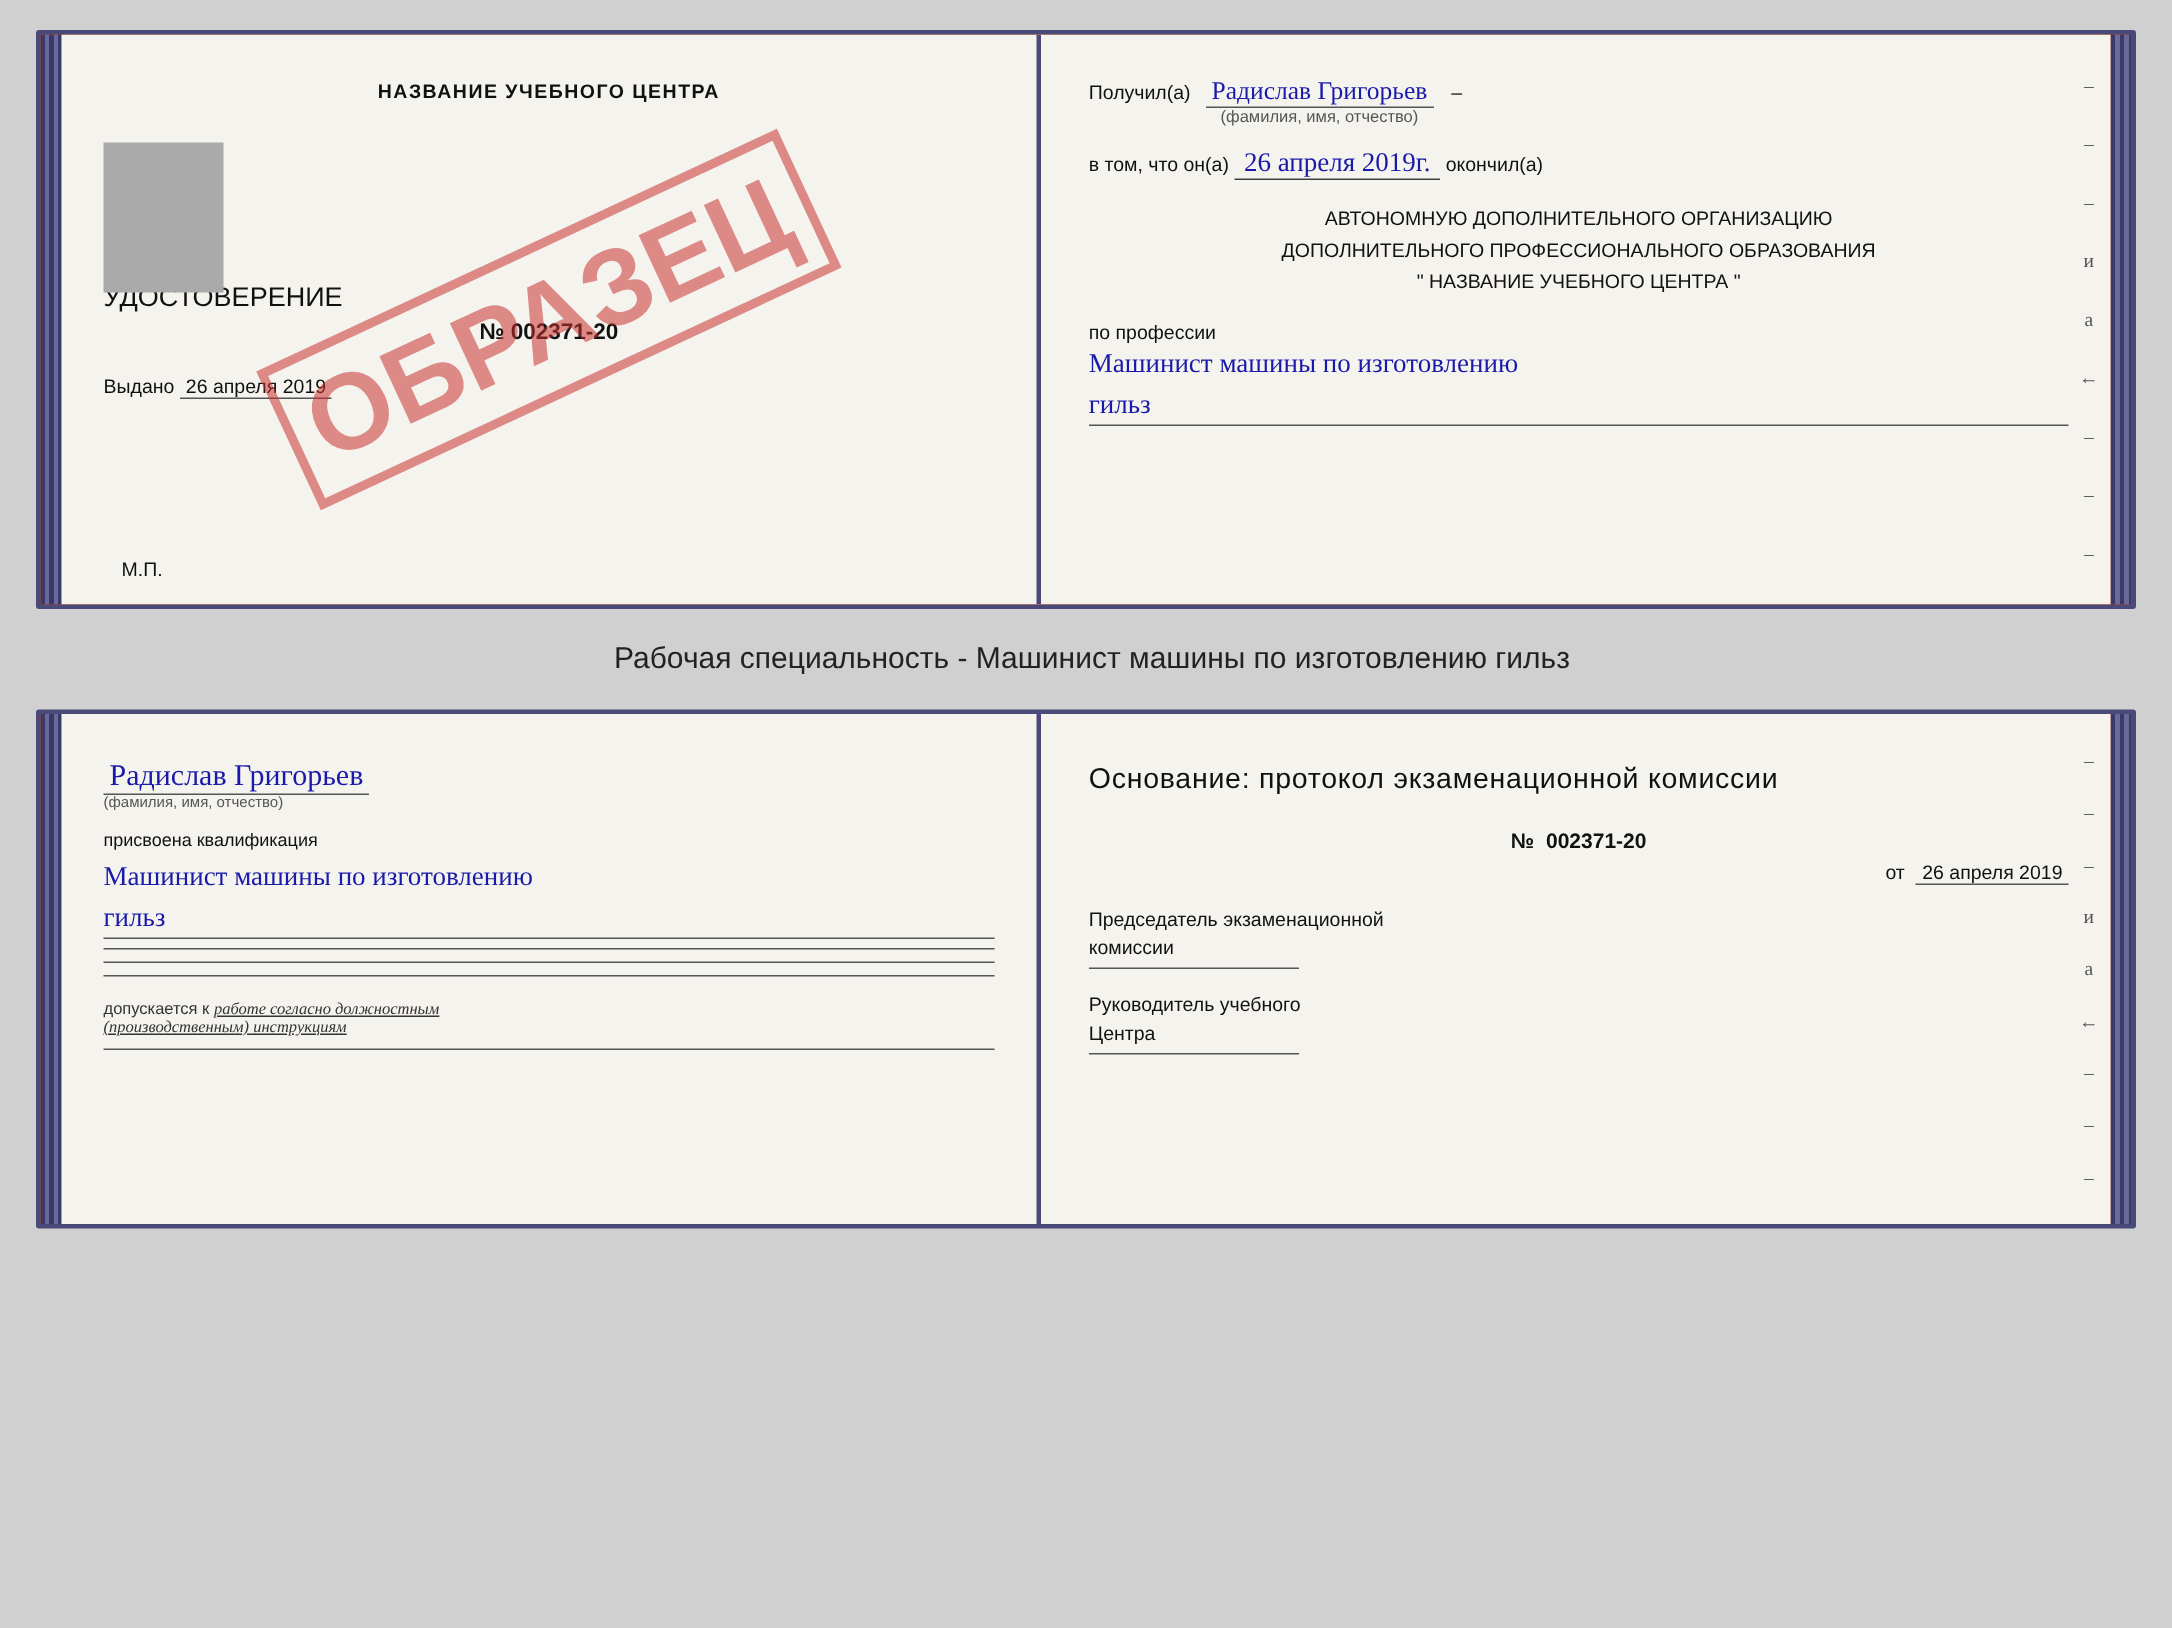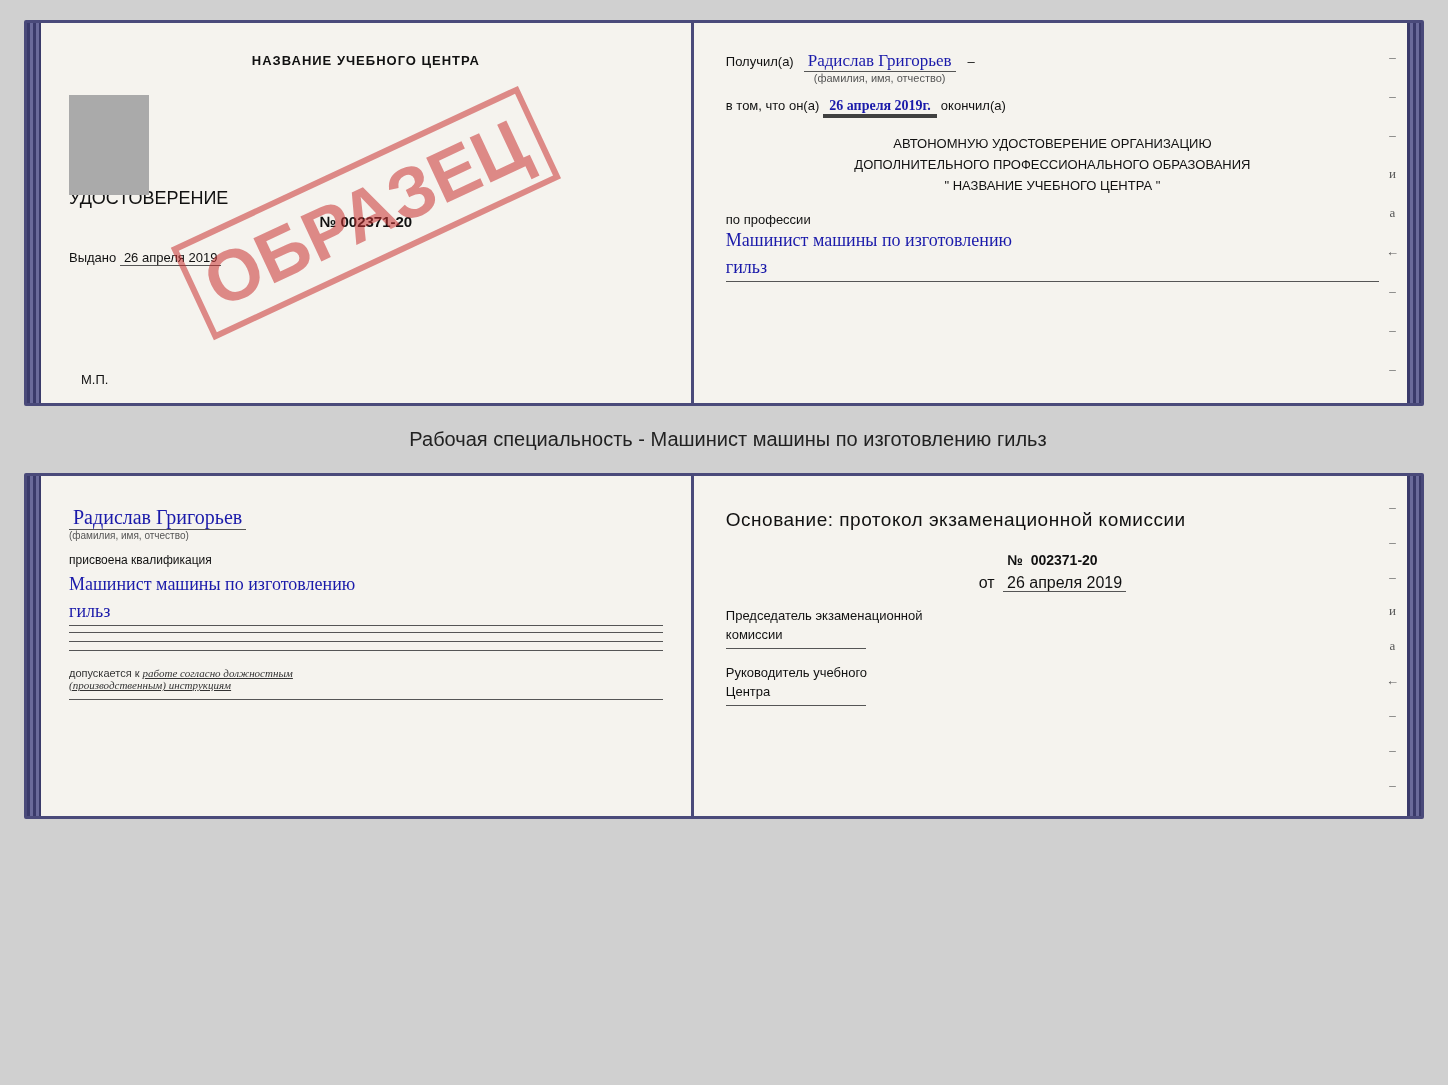--- a/index.html
+++ b/index.html
@@ -253,22 +253,22 @@
       font-family: Arial, sans-serif;
       font-size: 14px;
       font-weight: bold;
       text-align: center;
       color: #111;
       margin-bottom: 6px;
     }
 
     .basis-date {
       font-family: Arial, sans-serif;
-      font-size: 16px;
-      text-align: center;
+      font-size: 13px;
+      text-align: right;
       color: #111;
     }
 
     .official-label {
       font-family: Arial, sans-serif;
       font-size: 13px;
       color: #111;
       margin-bottom: 4px;
     }
 
@@ -319,26 +319,26 @@
       <span class="label-text">Получил(а)</span>
       <span style="display:inline-flex; flex-direction:column; align-items:center; margin-left:6px;">
         <span class="handwritten">Радислав Григорьев</span>
         <span class="handwritten-small">(фамилия, имя, отчество)</span>
       </span>
       <span style="margin-left: 8px;">–</span>
     </div>
 
     <div class="right-line" style="margin-top: 14px;">
       <span class="label-text">в том, что он(а)</span>
-      <span style="border-bottom:4px solid #404040; padding: 0 6px; font-family: 'Segoe Script', cursive; font-size:14px; color:#1a1aaa;font-weight:bold;">26 апреля 2019г.</span>
+      <span style="border-bottom:1px solid #404040; padding: 0 6px; font-family: 'Segoe Script', cursive; font-size:18px; color:#1a1aaa;">26 апреля 2019г.</span>
       <span class="label-text">окончил(а)</span>
     </div>
 
     <div style="margin-top: 16px;">
-      <div class="right-block-center">АВТОНОМНУЮ УДОСТОВЕРЕНИЕ ОРГАНИЗАЦИЮ</div>
+      <div class="right-block-center">АВТОНОМНУЮ ДОПОЛНИТЕЛЬНОГО ОРГАНИЗАЦИЮ</div>
       <div class="right-block-center">ДОПОЛНИТЕЛЬНОГО ПРОФЕССИОНАЛЬНОГО ОБРАЗОВАНИЯ</div>
       <div class="right-block-center">
         <span>"</span>
         <span>НАЗВАНИЕ УЧЕБНОГО ЦЕНТРА</span>
         <span>"</span>
       </div>
     </div>
 
     <div style="margin-top: 16px;">
       <div style="font-family: Arial, sans-serif; font-size: 13px; color: #111;">по профессии</div>

